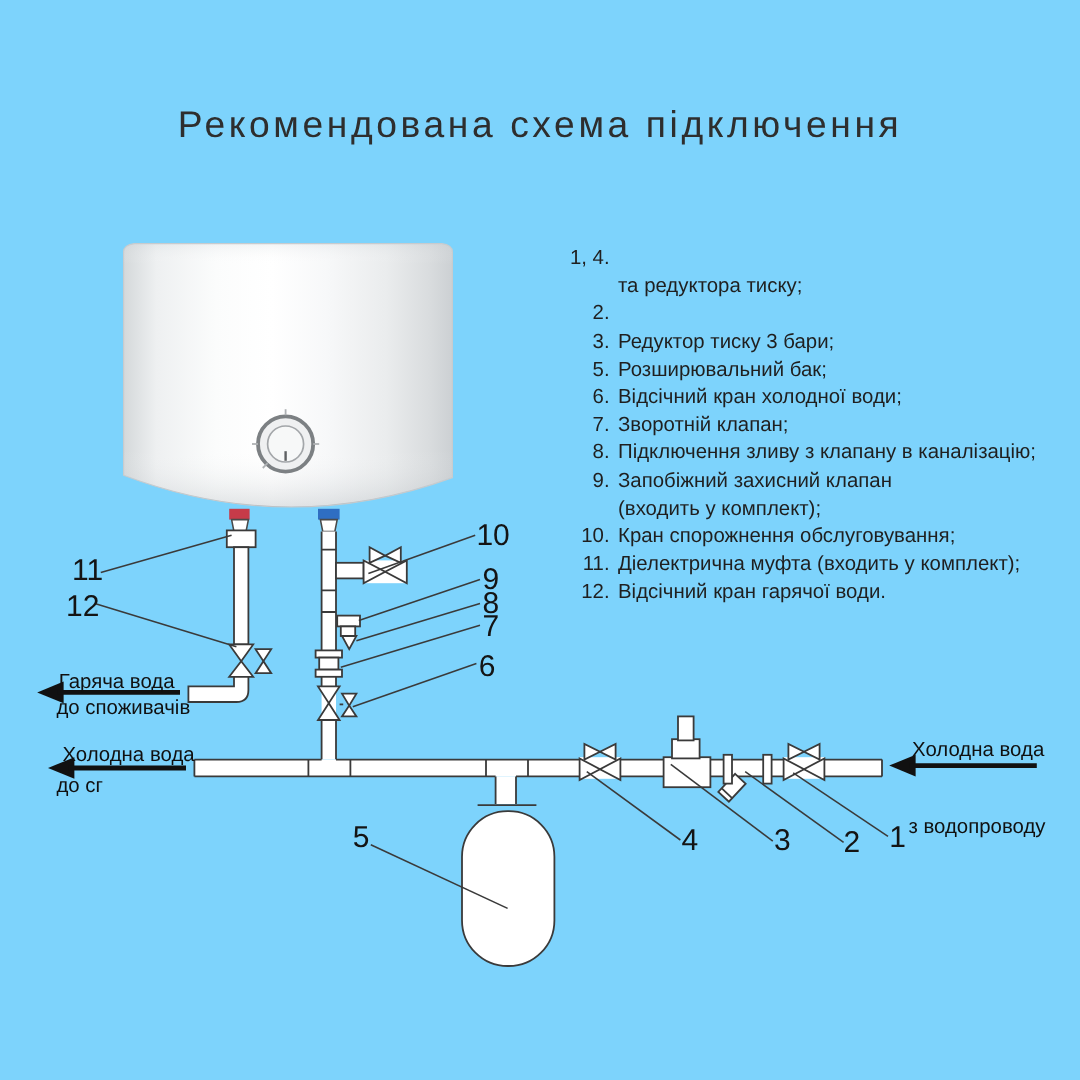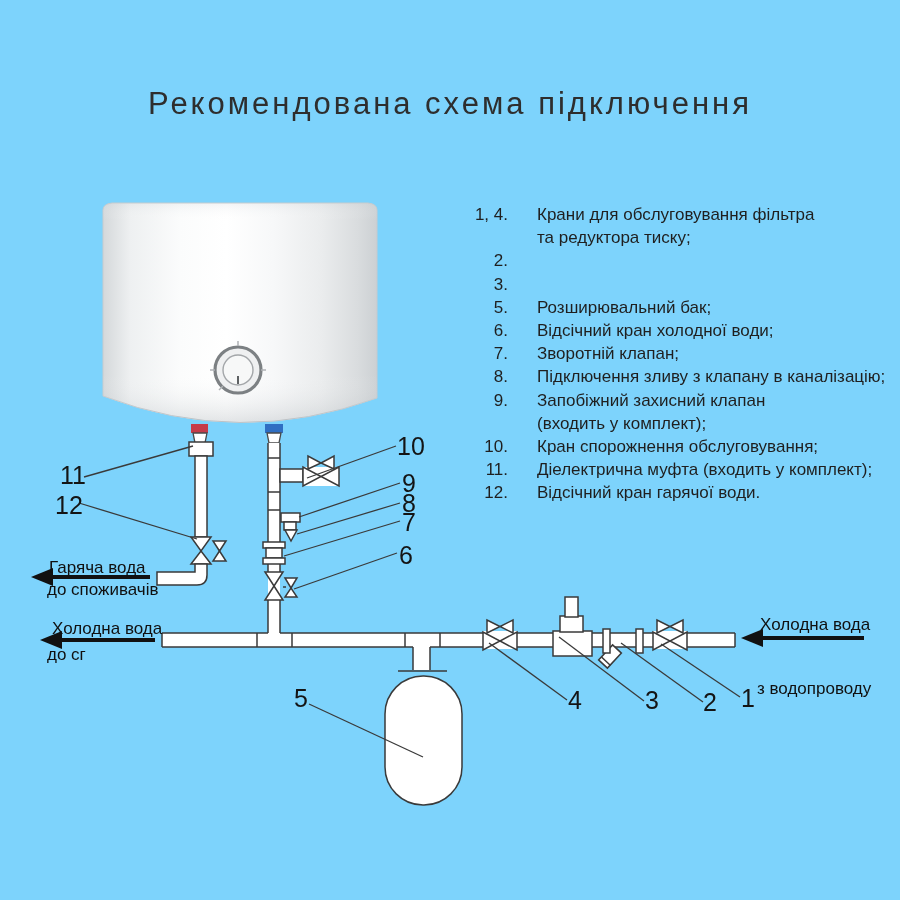--- a/index.html
+++ b/index.html
@@ -6,21 +6,21 @@
   .screen{
     position:relative;width:900px;height:900px;background:#7dd3fc;overflow:hidden;
     font-family:"Liberation Sans","DejaVu Sans",sans-serif;color:#222;
   }
   .title{
     position:absolute;left:0;right:0;top:86px;text-align:center;
     font-size:31px;letter-spacing:3px;color:#2e2e2e;font-weight:400;
   }
   .diagram-svg{position:absolute;left:0;top:0;}
   .legend{position:absolute;left:466px;top:203px;width:428px;font-size:17px;line-height:23.2px;color:#1f1f1f;}
-  .legend-row{display:flex;gap:22px;}
+  .legend-row{display:flex;}
   .legend-num{width:42px;text-align:right;padding-right:7px;flex:0 0 auto;white-space:pre;}
   .legend-text{flex:1 1 auto;white-space:nowrap;}
   .flow-label{position:absolute;font-size:17px;color:#101010;white-space:nowrap;line-height:1.2;}
   .callout{position:absolute;font-size:25px;color:#141414;white-space:nowrap;}
 </style>
 </head>
 <body>
 
 <div class="screen">
 
@@ -183,31 +183,31 @@
       <g>
         <polygon points="741,638 763,629 763,647" stroke="none"></polygon>
         <line x1="758" y1="638" x2="864" y2="638" stroke-width="4"></line>
       </g>
     </g>
   </svg>
 
   <div class="legend">
     <div class="legend-row">
         <span class="legend-num">1, 4.</span>
-        <span class="legend-text">Крани для обслуговування фільтра</span>
       </div>
     <div class="legend-row">
         <span class="legend-num"></span>
         <span class="legend-text">та редуктора тиску;</span>
       </div>
     <div class="legend-row">
         <span class="legend-num">2.</span>
       </div>
     <div class="legend-row">
         <span class="legend-num">3.</span>
+        <span class="legend-text">Редуктор тиску 3 бари;</span>
       </div>
     <div class="legend-row">
         <span class="legend-num">5.</span>
         <span class="legend-text">Розширювальний бак;</span>
       </div>
     <div class="legend-row">
         <span class="legend-num">6.</span>
         <span class="legend-text">Відсічний кран холодної води;</span>
       </div>
     <div class="legend-row">

